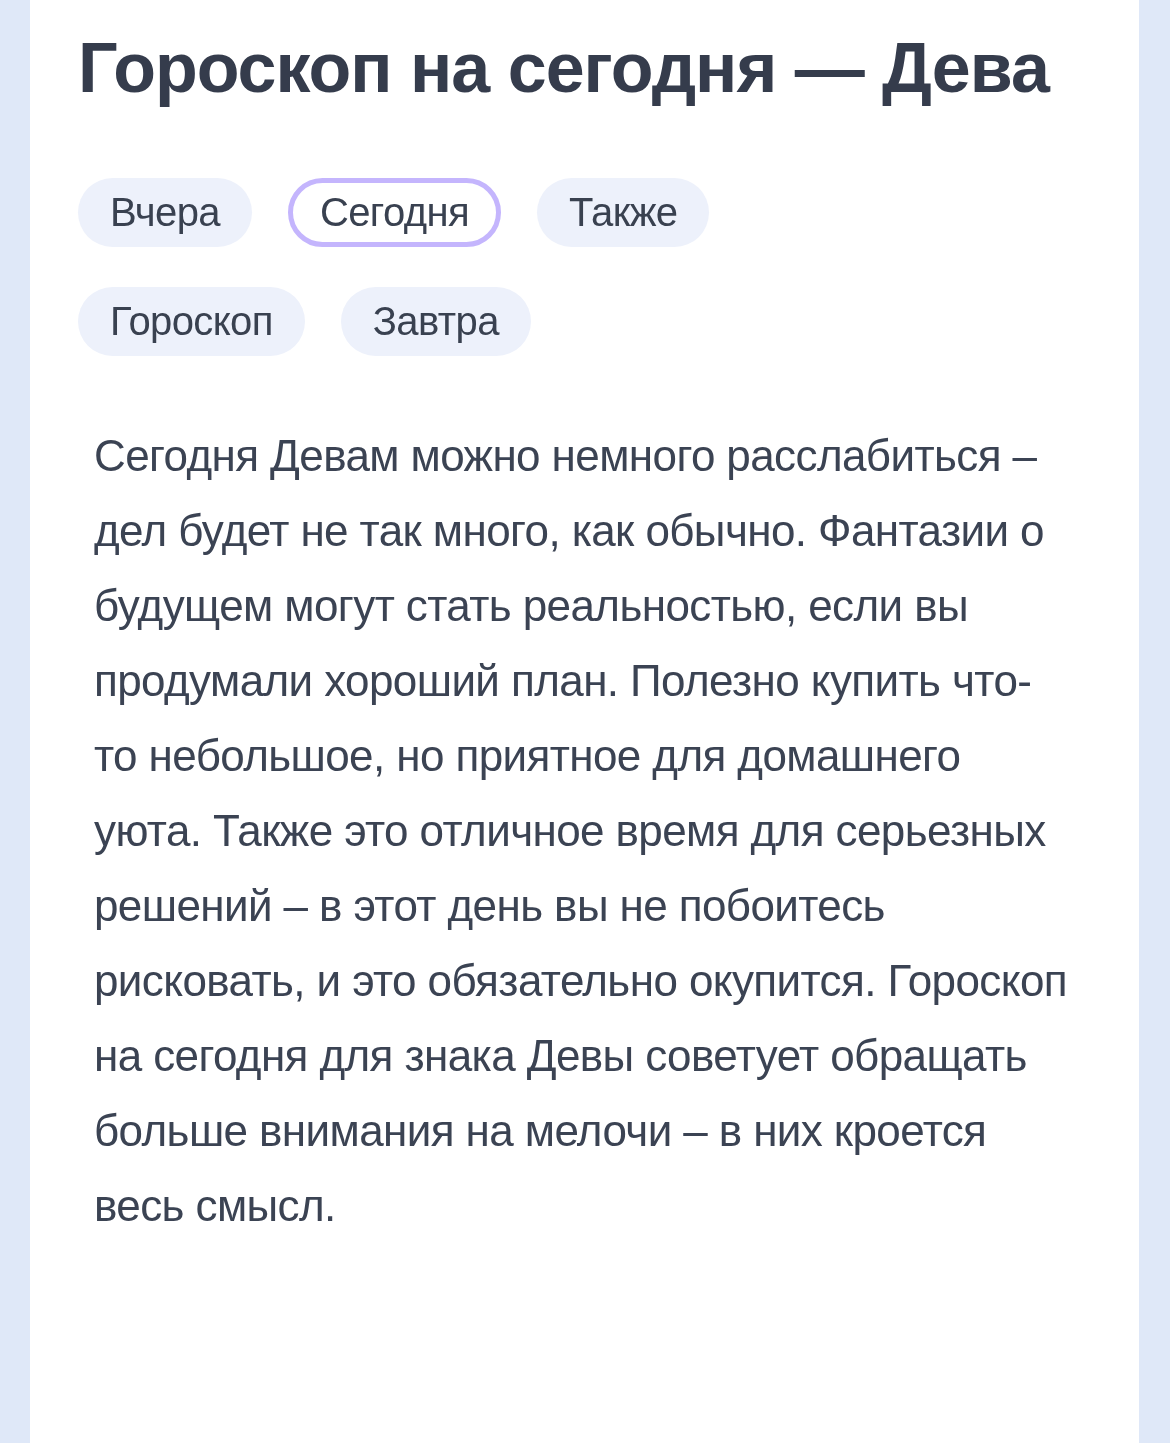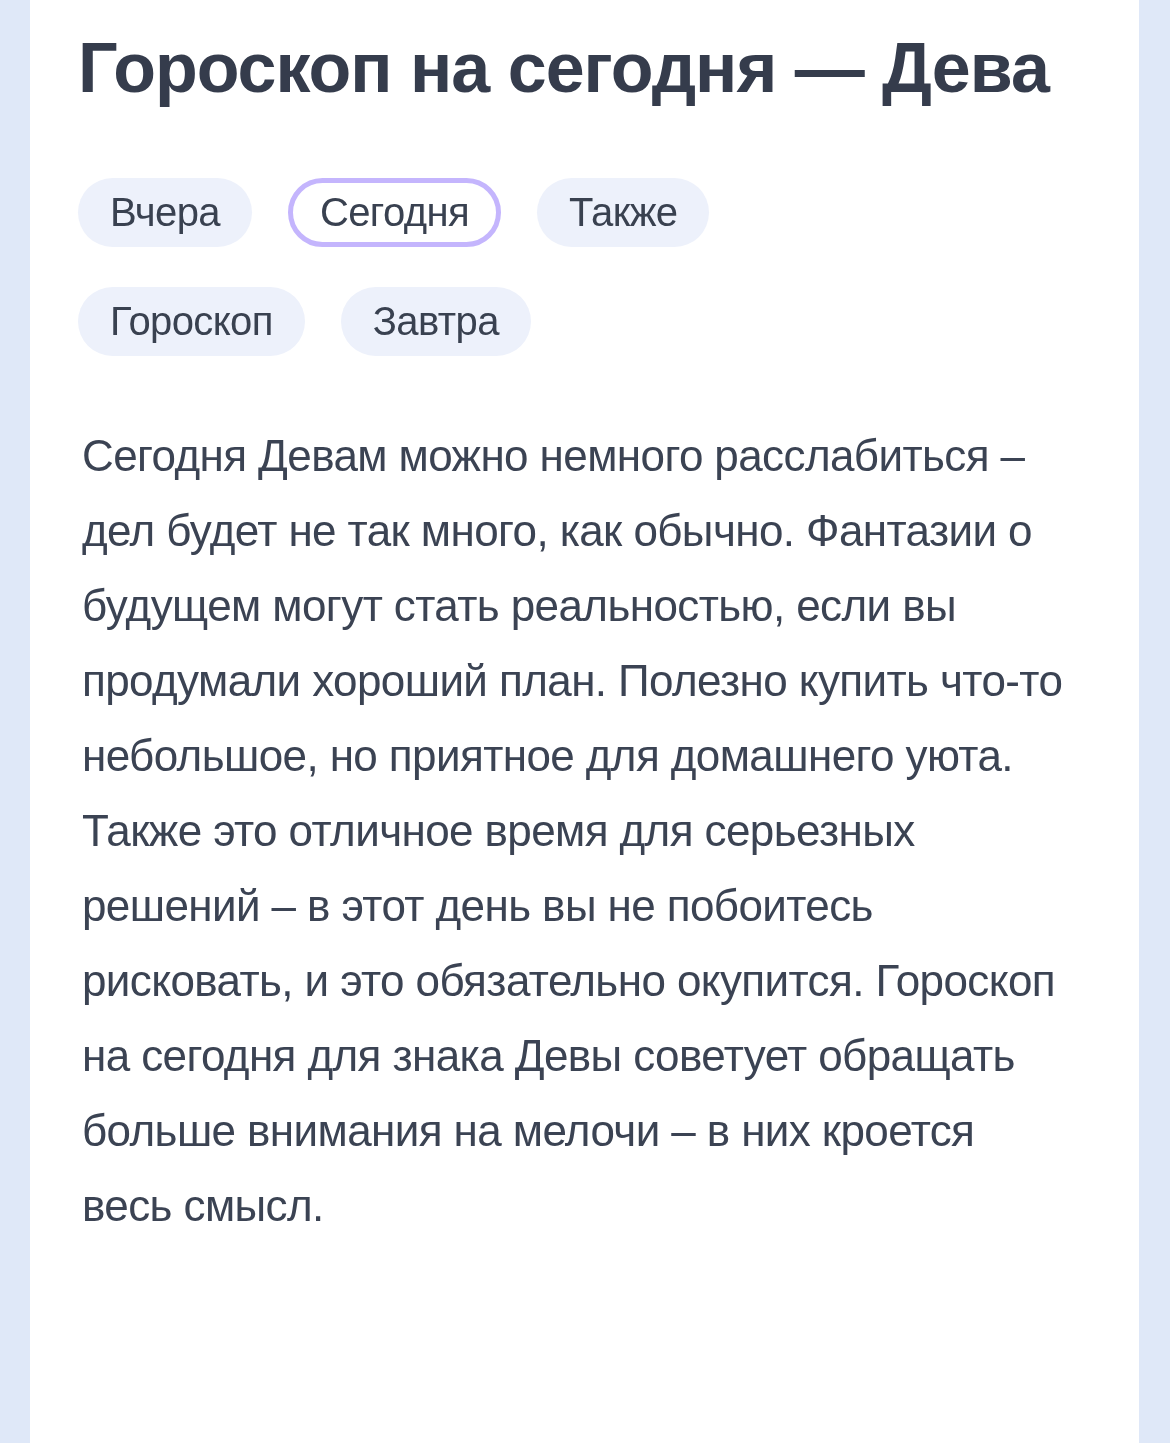--- a/index.html
+++ b/index.html
@@ -68,21 +68,21 @@
     user-select: none;
     white-space: nowrap;
   }
   .pill.selected {
     background: #ffffff;
     border: 5px solid #c4b5fd;
     padding: 0 27px;
   }
 
   .horoscope-text {
-    margin: 62px 0 0 4px;
+    margin: 62px 0 0 16px;
     font-size: 44px;
     line-height: 75px;
     letter-spacing: -0.6px;
     color: #3b4353;
   }
 </style>
 </head>
 <body>
 
 <div class="page">

